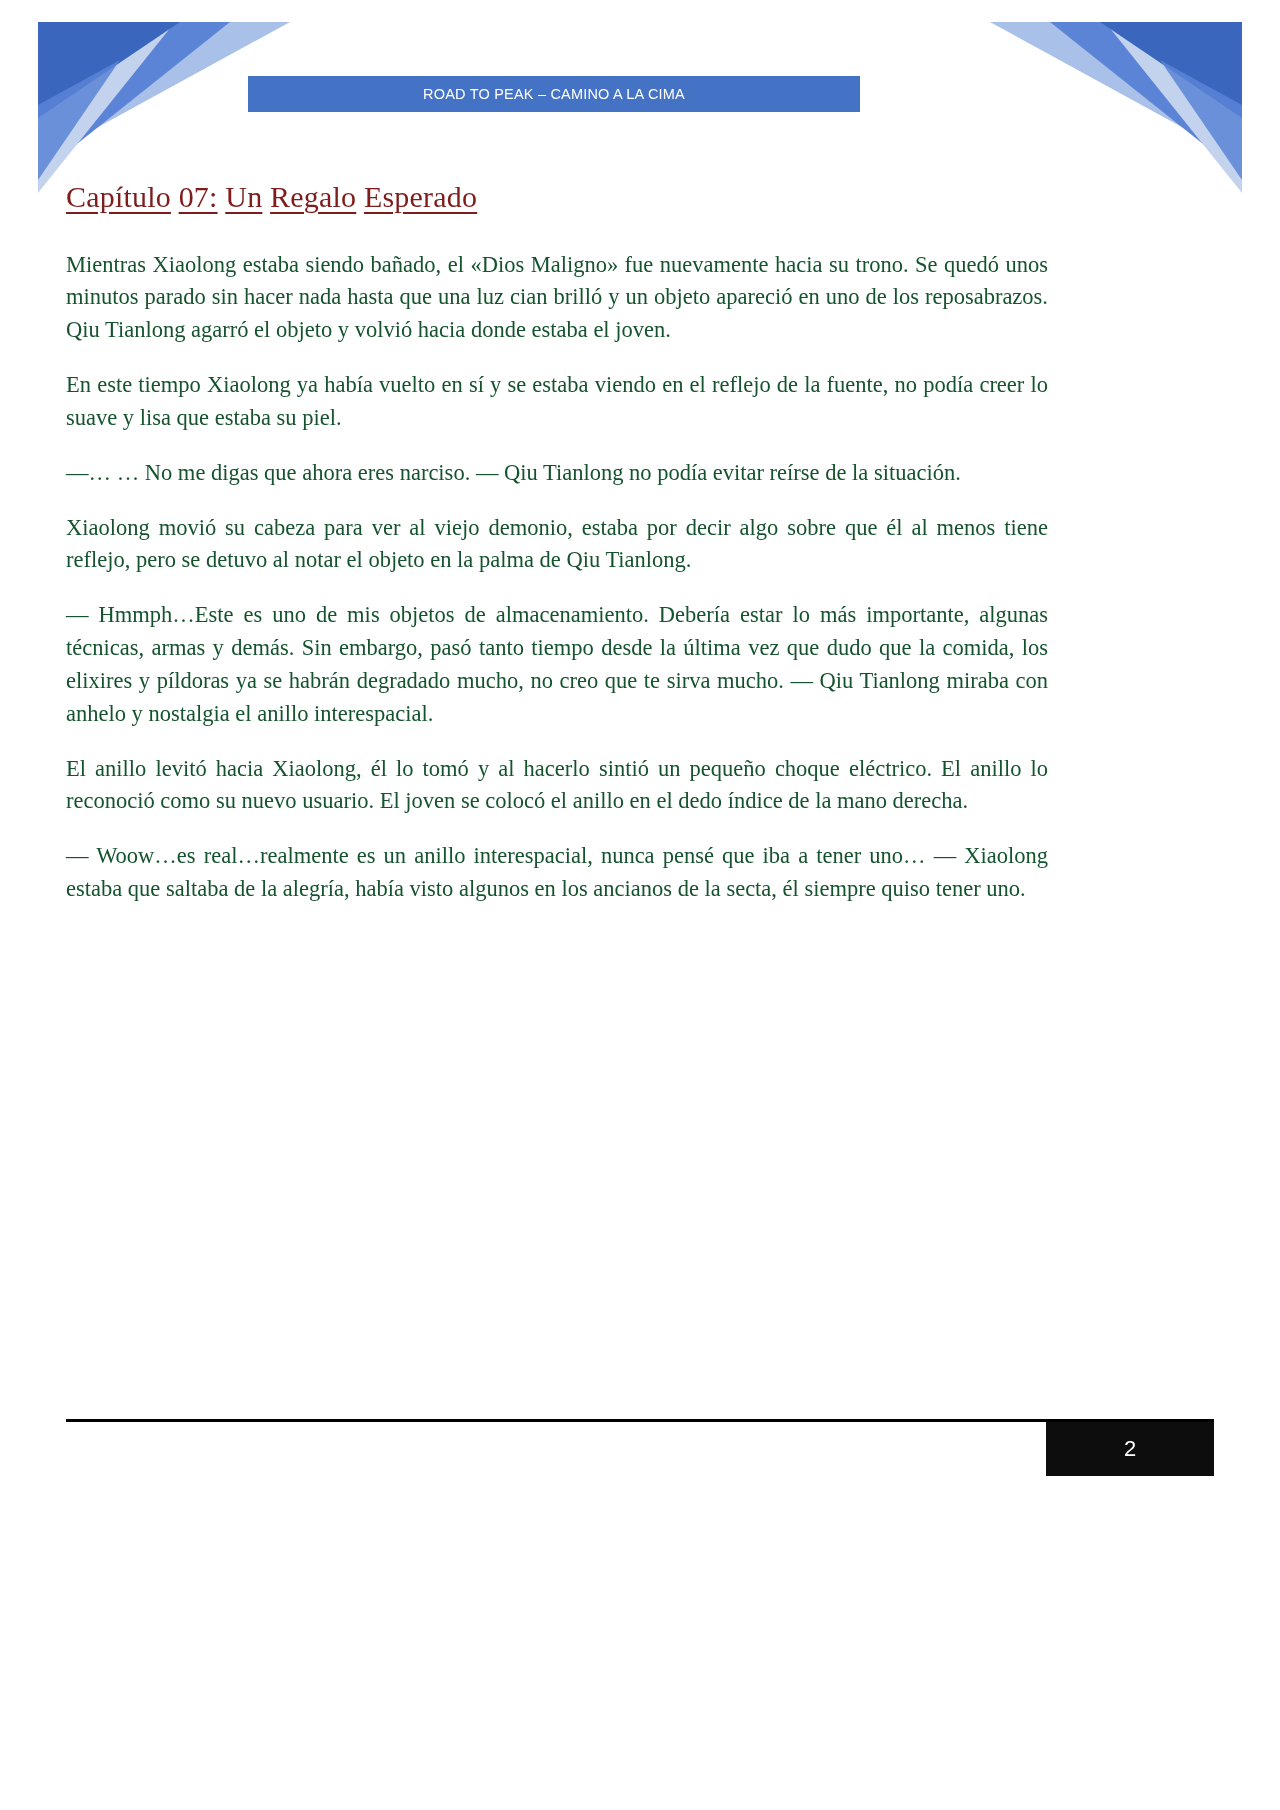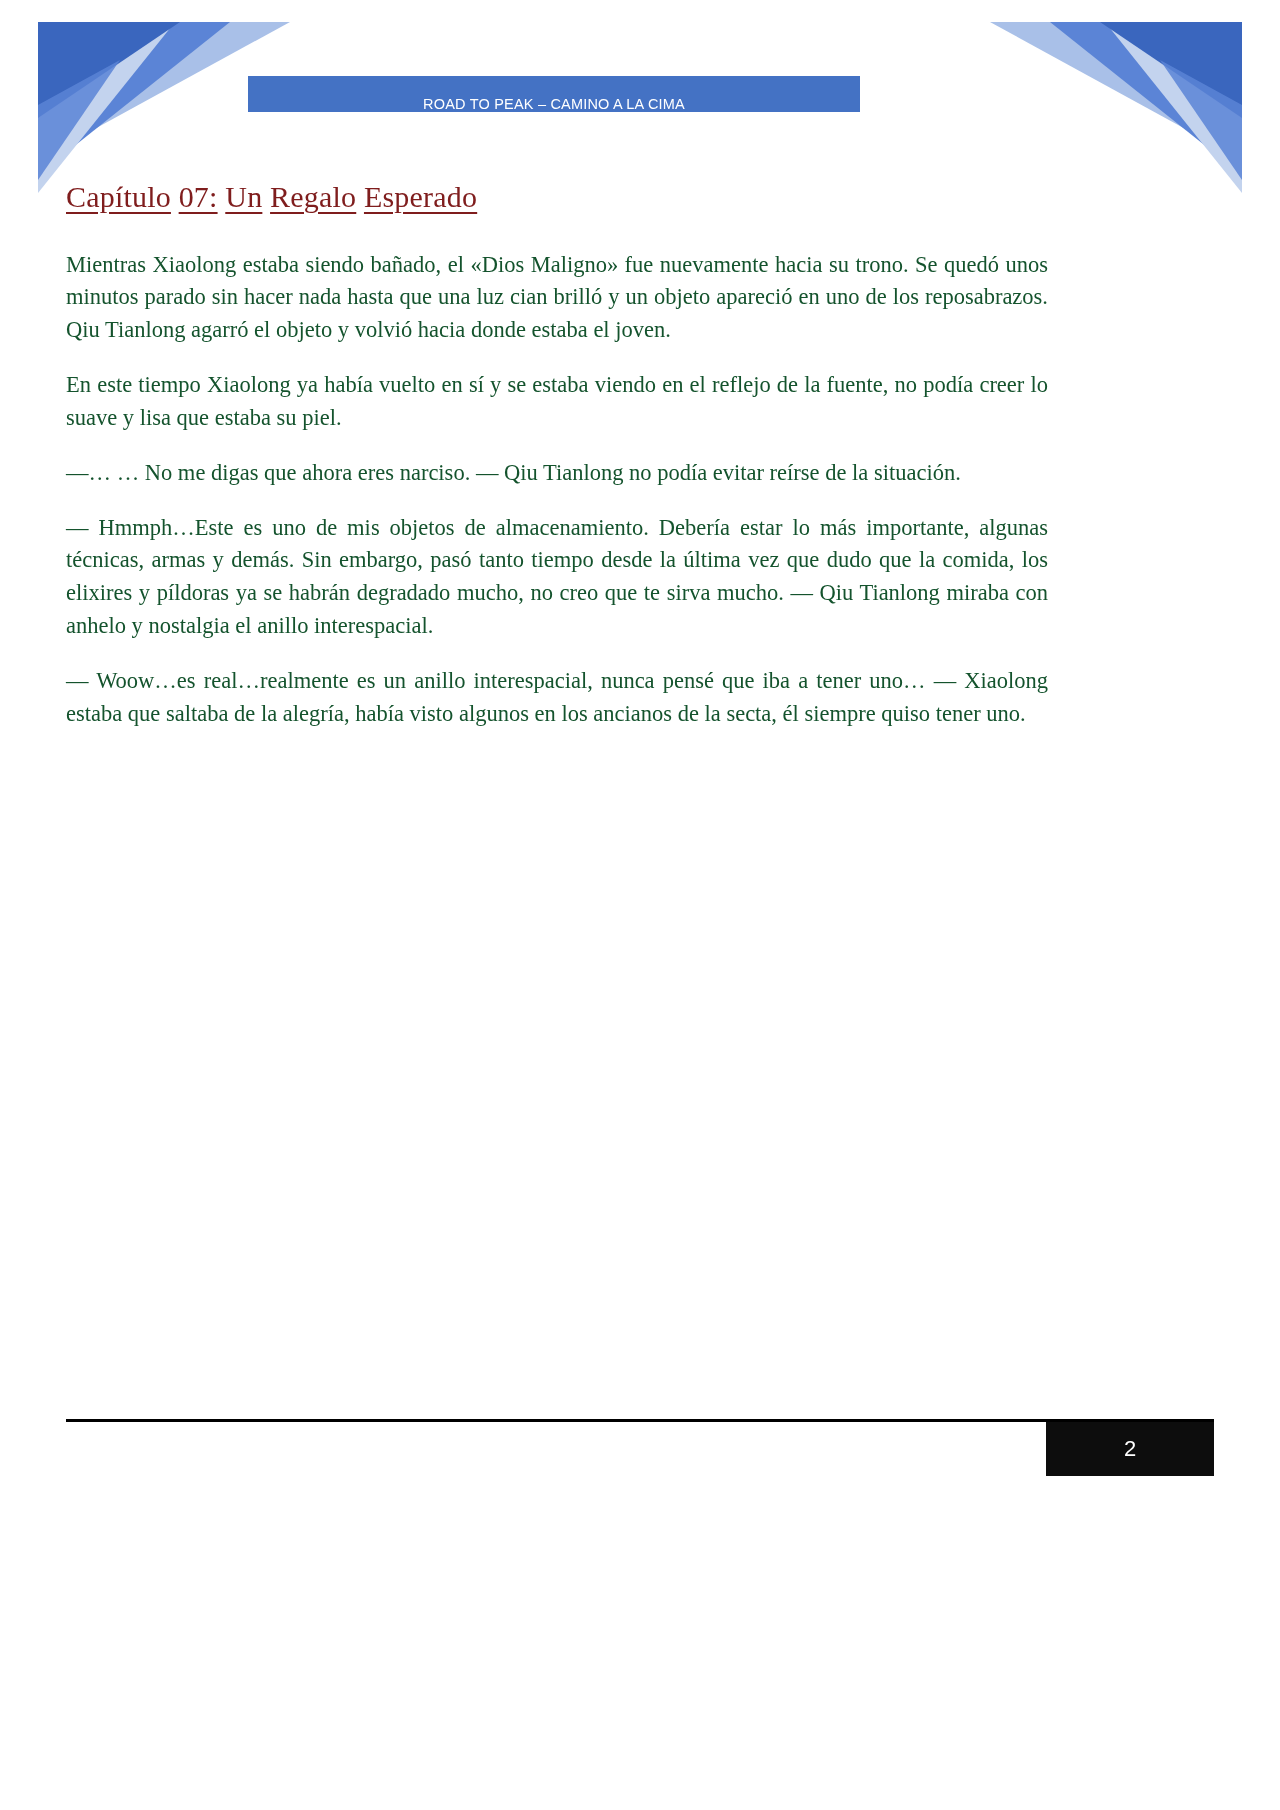--- a/index.html
+++ b/index.html
@@ -29,21 +29,21 @@
 
   
   .header-banner {
     position: absolute;
     left: 248px;
     top: 76px;
     width: 612px;
     height: 36px;
     background: #4472C4;
     display: flex;
-    align-items: flex-end;
+    align-items: center;
     justify-content: center;
   }
   .header-banner-text {
     color: #ffffff;
     font-family: "Liberation Sans", "DejaVu Sans", sans-serif;
     font-size: 14.5px;
     letter-spacing: 0.2px;
     white-space: nowrap;
   }
 
@@ -134,21 +134,23 @@
     <span class="header-banner-text">ROAD TO PEAK – CAMINO A LA CIMA</span>
   </div>
 
   <div class="doc-body">
 
     <h1 class="chapter-title"><span class="u">Capítulo</span> <span class="u">07:</span> <span class="u">Un</span> <span class="u">Regalo</span> <span class="u">Esperado</span></h1>
 
     <p class="para">Mientras Xiaolong estaba siendo bañado, el «Dios Maligno» fue nuevamente hacia su trono. Se quedó unos minutos parado sin hacer nada hasta que una luz cian brilló y un objeto apareció en uno de los reposabrazos. Qiu Tianlong agarró el objeto y volvió hacia donde estaba el joven.</p>
     <p class="para">En este tiempo Xiaolong ya había vuelto en sí y se estaba viendo en el reflejo de la fuente, no podía creer lo suave y lisa que estaba su piel.</p>
     <p class="para">—… … No me digas que ahora eres narciso. — Qiu Tianlong no podía evitar reírse de la situación.</p>
+    <p class="para">Xiaolong movió su cabeza para ver al viejo demonio, estaba por decir algo sobre que él al menos tiene reflejo, pero se detuvo al notar el objeto en la palma de Qiu Tianlong.</p>
     <p class="para">— Hmmph…Este es uno de mis objetos de almacenamiento. Debería estar lo más importante, algunas técnicas, armas y demás. Sin embargo, pasó tanto tiempo desde la última vez que dudo que la comida, los elixires y píldoras ya se habrán degradado mucho, no creo que te sirva mucho. — Qiu Tianlong miraba con anhelo y nostalgia el anillo interespacial.</p>
+    <p class="para">El anillo levitó hacia Xiaolong, él lo tomó y al hacerlo sintió un pequeño choque eléctrico. El anillo lo reconoció como su nuevo usuario. El joven se colocó el anillo en el dedo índice de la mano derecha.</p>
     <p class="para">— Woow…es real…realmente es un anillo interespacial, nunca pensé que iba a tener uno… — Xiaolong estaba que saltaba de la alegría, había visto algunos en los ancianos de la secta, él siempre quiso tener uno.</p>
 
   </div>
 
   <div class="footer-rule"></div>
   <div class="page-number-box">
     <span class="page-number-text">2</span>
   </div>
 
 </div>

